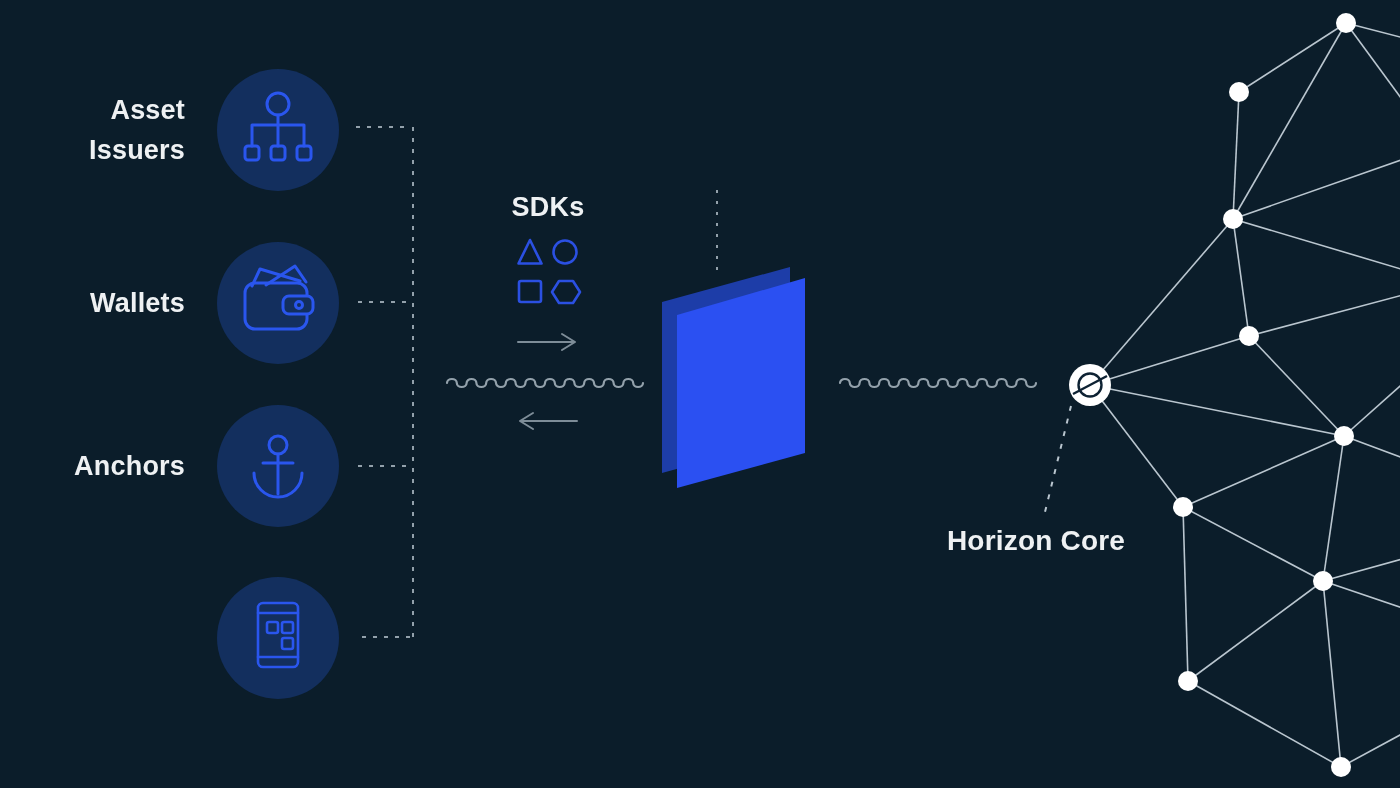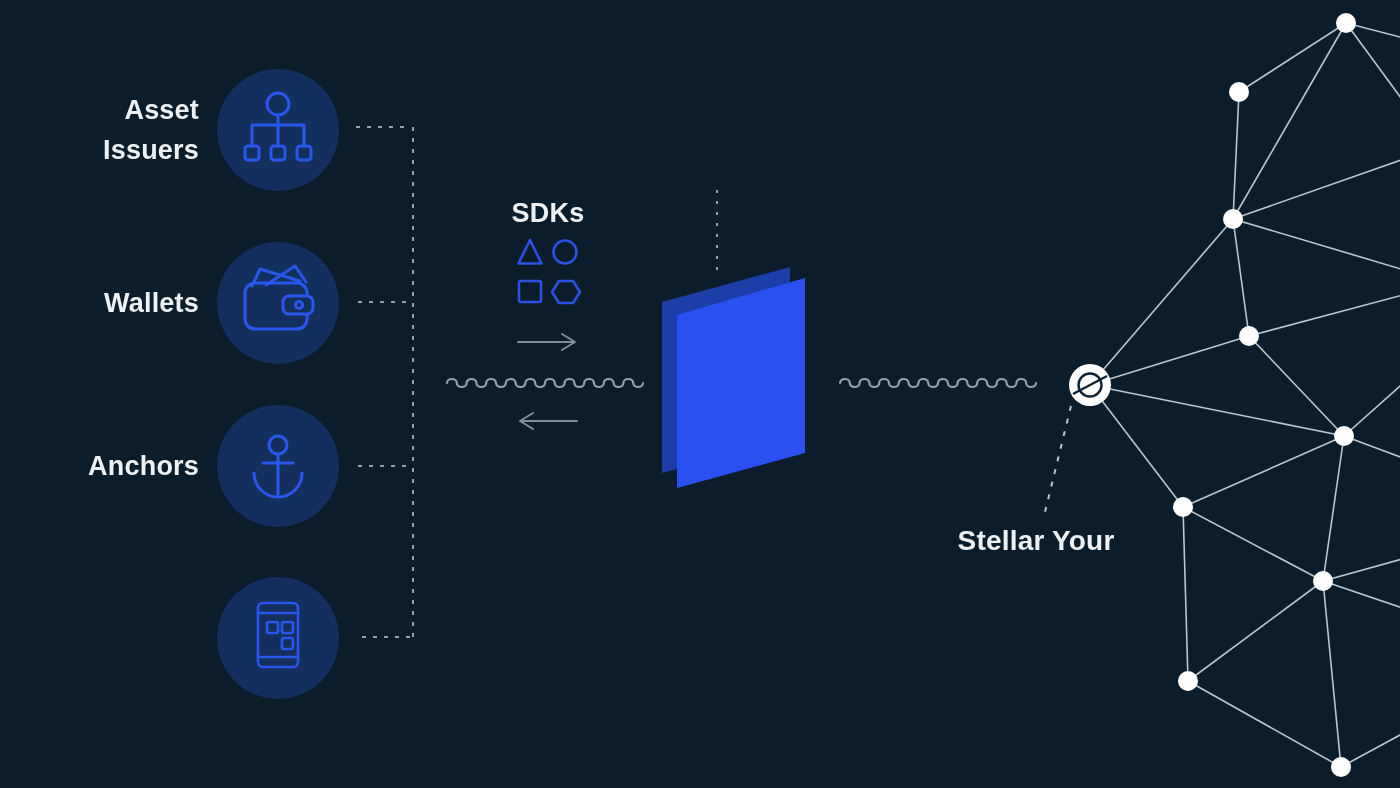--- a/index.html
+++ b/index.html
@@ -7,21 +7,21 @@
     position:relative;width:1400px;height:788px;overflow:hidden;
     background:var(--background,#0b1d2a);
     font-family:"Liberation Sans",sans-serif;
   }
   #scene{position:absolute;left:0;top:0;width:1400px;height:788px;}
   .lbl{
     position:absolute;color:var(--text_color,#eef1f3);
     font-size:27px;font-weight:600;line-height:40px;text-align:center;
     letter-spacing:0.2px;
   }
-  .src-lbl{text-align:right;margin-left:14px;}
+  .src-lbl{text-align:right;}
   .core-lbl{font-size:28px;}
   
   .dotted{stroke:var(--dot_gray);stroke-width:2;stroke-dasharray:4 7;fill:none;}
   .hdot{stroke:var(--dot_gray);stroke-width:2;stroke-dasharray:3 8;fill:none;}
   .wavy{stroke:var(--wave_gray);stroke-width:2.2;fill:none;stroke-linecap:round;}
   .arrow{stroke:var(--arrow_gray);stroke-width:2;fill:none;stroke-linecap:round;stroke-linejoin:round;}
   .src-circle{fill:var(--circle_fill);}
   .icon{stroke:var(--accent_blue);stroke-width:3;fill:none;stroke-linecap:round;stroke-linejoin:round;}
   .icon-thin{stroke-width:2.6;}
   .icon-fill-bg{fill:var(--circle_fill);}
@@ -151,16 +151,16 @@
         <circle cx="1090" cy="385" r="11.5"></circle>
         <line x1="1073" y1="394" x2="1107" y2="376"></line>
       </g>
     </g>
   </svg>
 
   <div class="lbl src-lbl" style="left:73px;top:90px;width:112px;">Asset Issuers</div>
   <div class="lbl src-lbl" style="left:73px;top:283px;width:112px;">Wallets</div>
   <div class="lbl src-lbl" style="left:73px;top:446px;width:112px;">Anchors</div>
 
-  <div class="lbl" style="left:468px;top:193px;width:160px;">SDKs</div>
-  <div class="lbl core-lbl" style="left:936px;top:521px;width:200px;">Stellar Your</div>
+  <div class="lbl" style="left:468px;top:187px;width:160px;">SDKs</div>
+  <div class="lbl core-lbl" style="left:936px;top:521px;width:200px;">Horizon Core</div>
 
 </div>
 
 </body></html>

